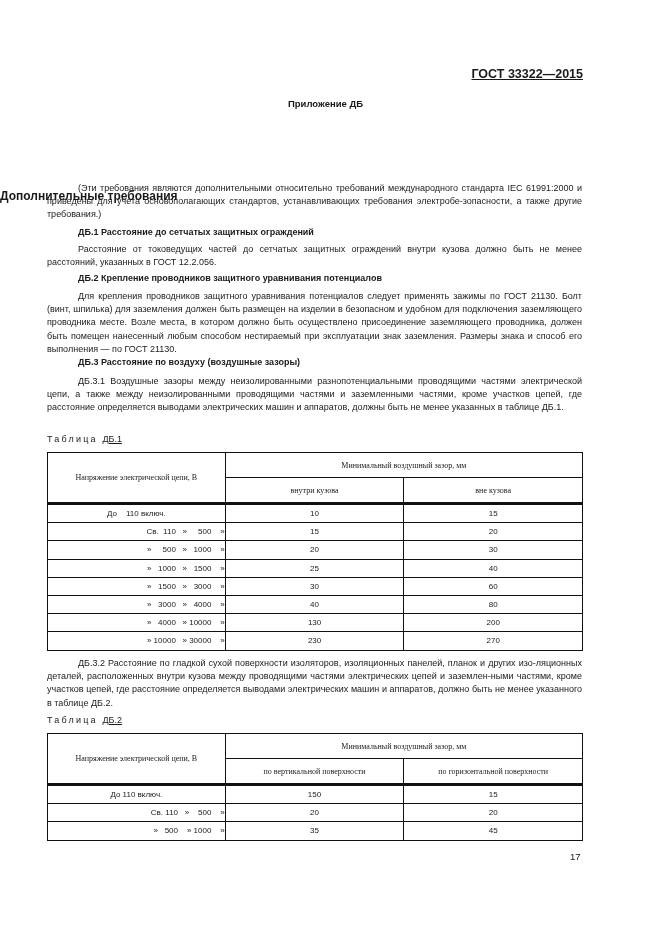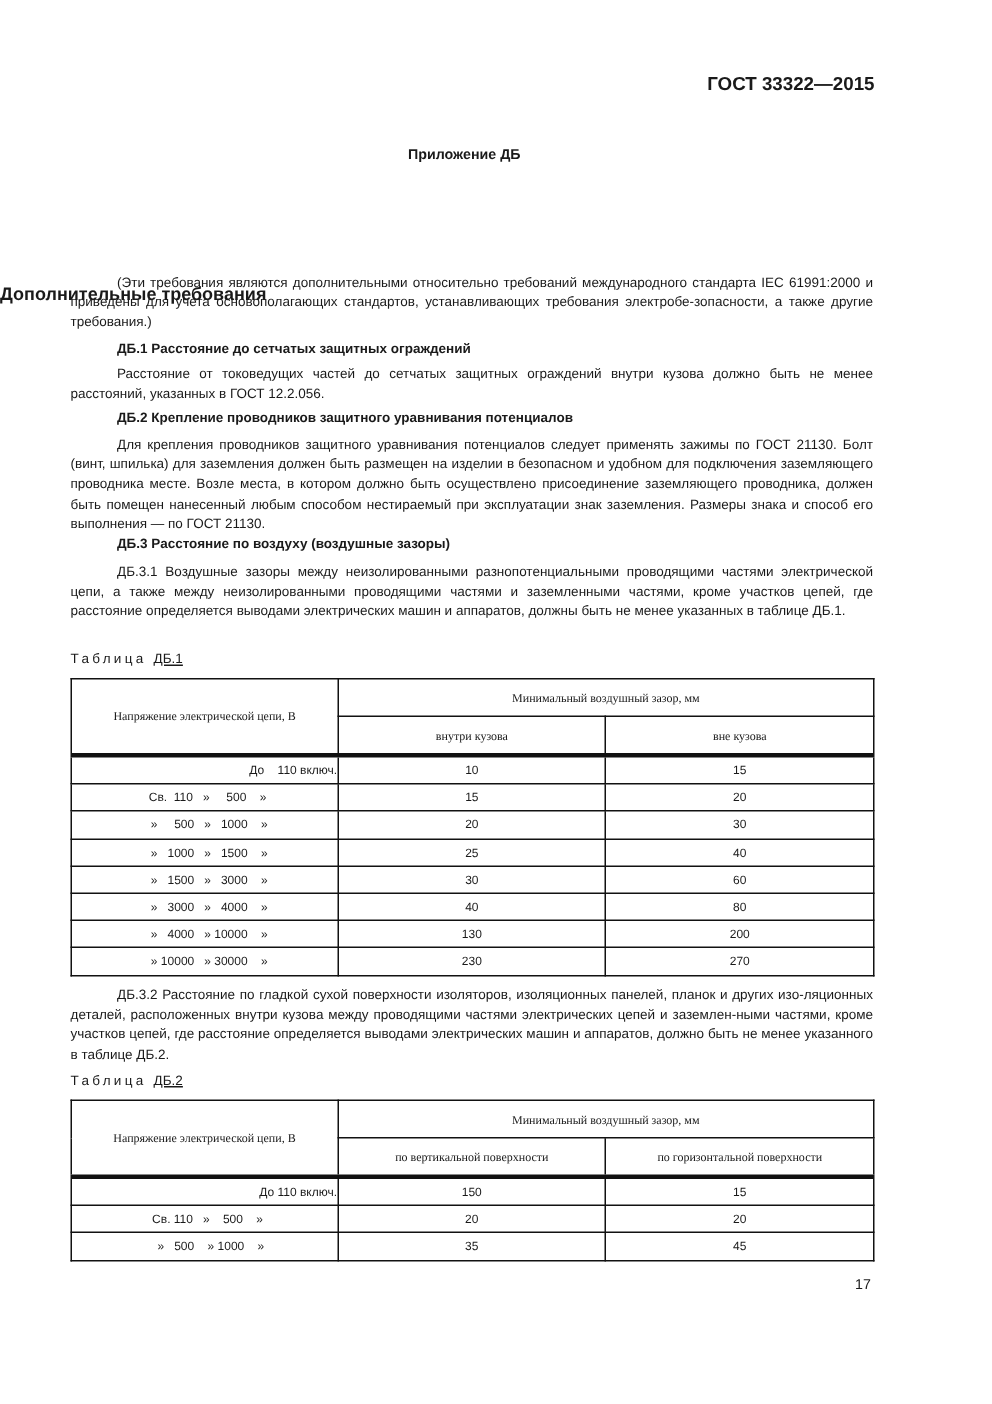--- a/index.html
+++ b/index.html
@@ -1,33 +1,33 @@
 <!DOCTYPE html>
 <html><head>
 <meta charset="utf-8">
 <style>
   html, body { margin: 0; padding: 0; background: #ffffff; }
   body { width: 661px; height: 936px; position: relative; overflow: hidden;
          font-family: "Liberation Sans", "DejaVu Sans", sans-serif; color: #1a1a1a; }
   .abs { position: absolute; }
-  .doc-id { top: 49px; right: 78px; font-weight: bold; font-size: 12.5px; }
-  .annex-title { left: 0; width: 619px; top: 97px; text-align: center; font-weight: bold; font-size: 9.5px; line-height: 13px; }
+  .doc-id { top: 67px; right: 78px; font-weight: bold; font-size: 12.5px; text-decoration: underline; }
+  .annex-title { left: 16px; width: 619px; top: 97px; text-align: center; font-weight: bold; font-size: 9.5px; line-height: 13px; }
   .section-title { left: 0; width: 661px; top: 157px; text-align: left; font-weight: bold; font-size: 12px; margin-top: 32px; }
   .para { left: 47px; width: 535px; font-size: 9px; line-height: 13.2px; text-align: justify; }
   .para .ind { display: inline-block; width: 31px; }
   .heading { left: 78px; font-weight: bold; font-size: 9px; }
   .table-caption { left: 47px; font-size: 9px; letter-spacing: 2.2px; }
   .table-caption span.num { letter-spacing: 0; text-decoration: underline; }
   table.data { position: absolute; left: 47px; width: 536px; border-collapse: collapse; font-size: 8px; }
   table.data td, table.data th { border: 1.3px solid #111; padding: 0; font-weight: normal; text-align: center; }
   table.data th { height: 24px; font-family: Liberation Serif, serif; }
   table.data tr.first td { border-top: 3px solid #111; }
   table.data td { height: 17.2px; }
-  table.data td.volt { text-align: center; padding-left: 4px; white-space: pre; }
-  table.data td.volt.center { text-align: right; padding-left: 0; }
+  table.data td.volt { text-align: right; padding-left: 4px; white-space: pre; }
+  table.data td.volt.center { text-align: center; padding-left: 0; }
   .page-num { left: 570px; top: 851px; font-size: 9.5px; text-align: center; }
 </style>
 </head>
 <body>
 
 <div class="abs doc-id">ГОСТ 33322—2015</div>
 
 <div class="abs annex-title">
   <div>Приложение ДБ</div>
 </div>

